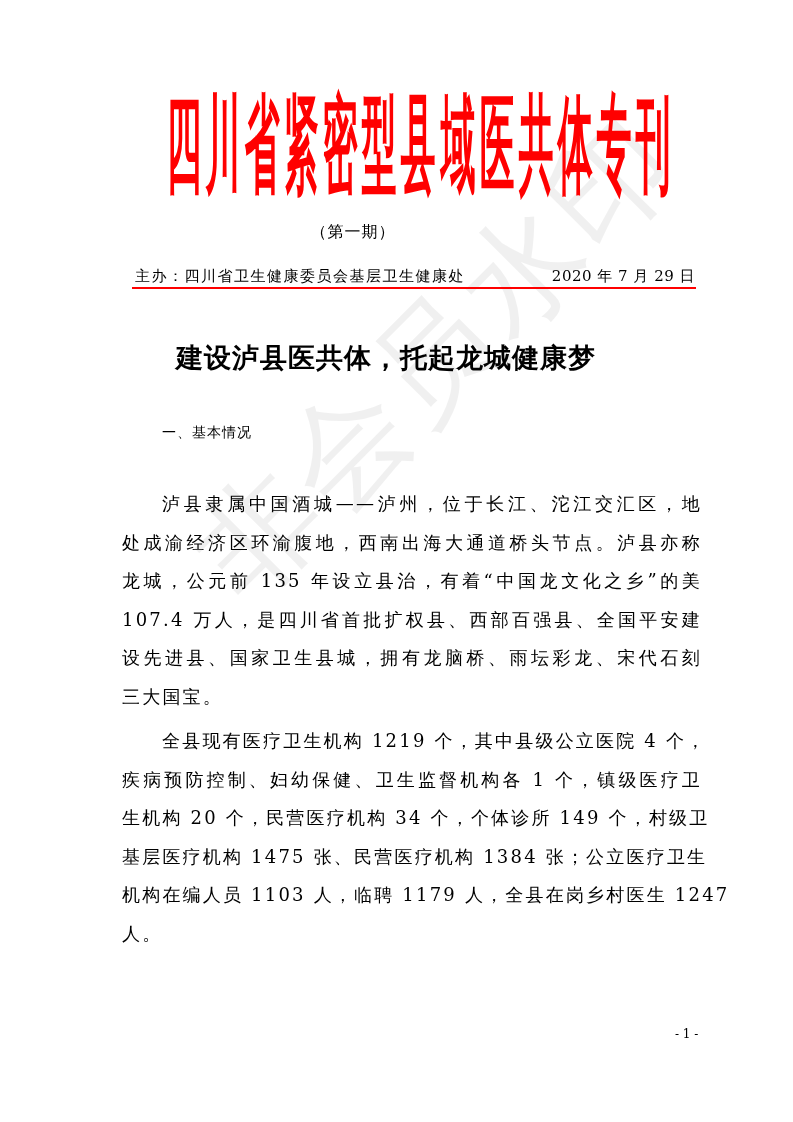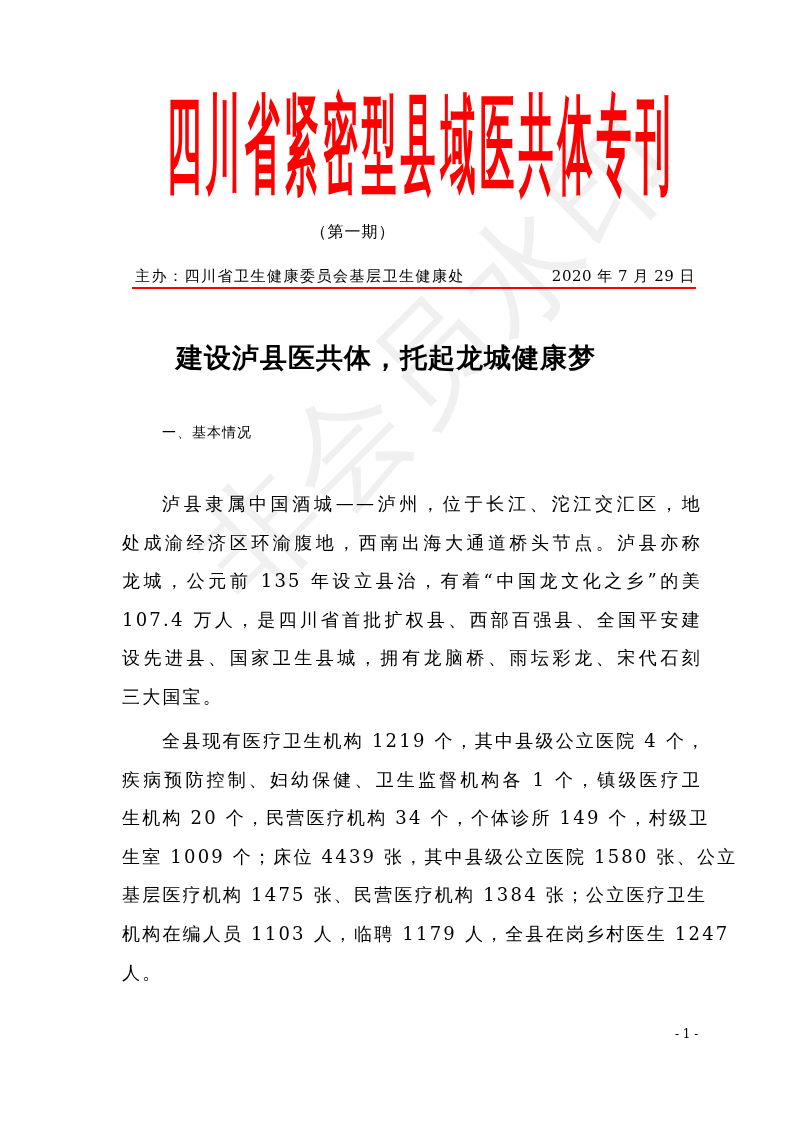--- a/index.html
+++ b/index.html
@@ -183,21 +183,20 @@
     <span class="line">龙城，公元前 135 年设立县治，有着“中国龙文化之乡”的美</span>
     <span class="line">107.4 万人，是四川省首批扩权县、西部百强县、全国平安建</span>
     <span class="line">设先进县、国家卫生县城，拥有龙脑桥、雨坛彩龙、宋代石刻</span>
     <span class="line last">三大国宝。</span>
   </div>
 
   <div class="body-text para2">
     <span class="line indent">全县现有医疗卫生机构 1219 个，其中县级公立医院 4 个，</span>
     <span class="line">疾病预防控制、妇幼保健、卫生监督机构各 1 个，镇级医疗卫</span>
     <span class="line">生机构 20 个，民营医疗机构 34 个，个体诊所 149 个，村级卫</span>
-    <span class="line">生室 1009 个；床位 4439 张，其中县级公立医院 1580 张、公立</span>
     <span class="line">基层医疗机构 1475 张、民营医疗机构 1384 张；公立医疗卫生</span>
     <span class="line">机构在编人员 1103 人，临聘 1179 人，全县在岗乡村医生 1247</span>
     <span class="line last">人。</span>
   </div>
 
   <div class="page-number">- 1 -</div>
 
 </div>
 
 </body></html>

